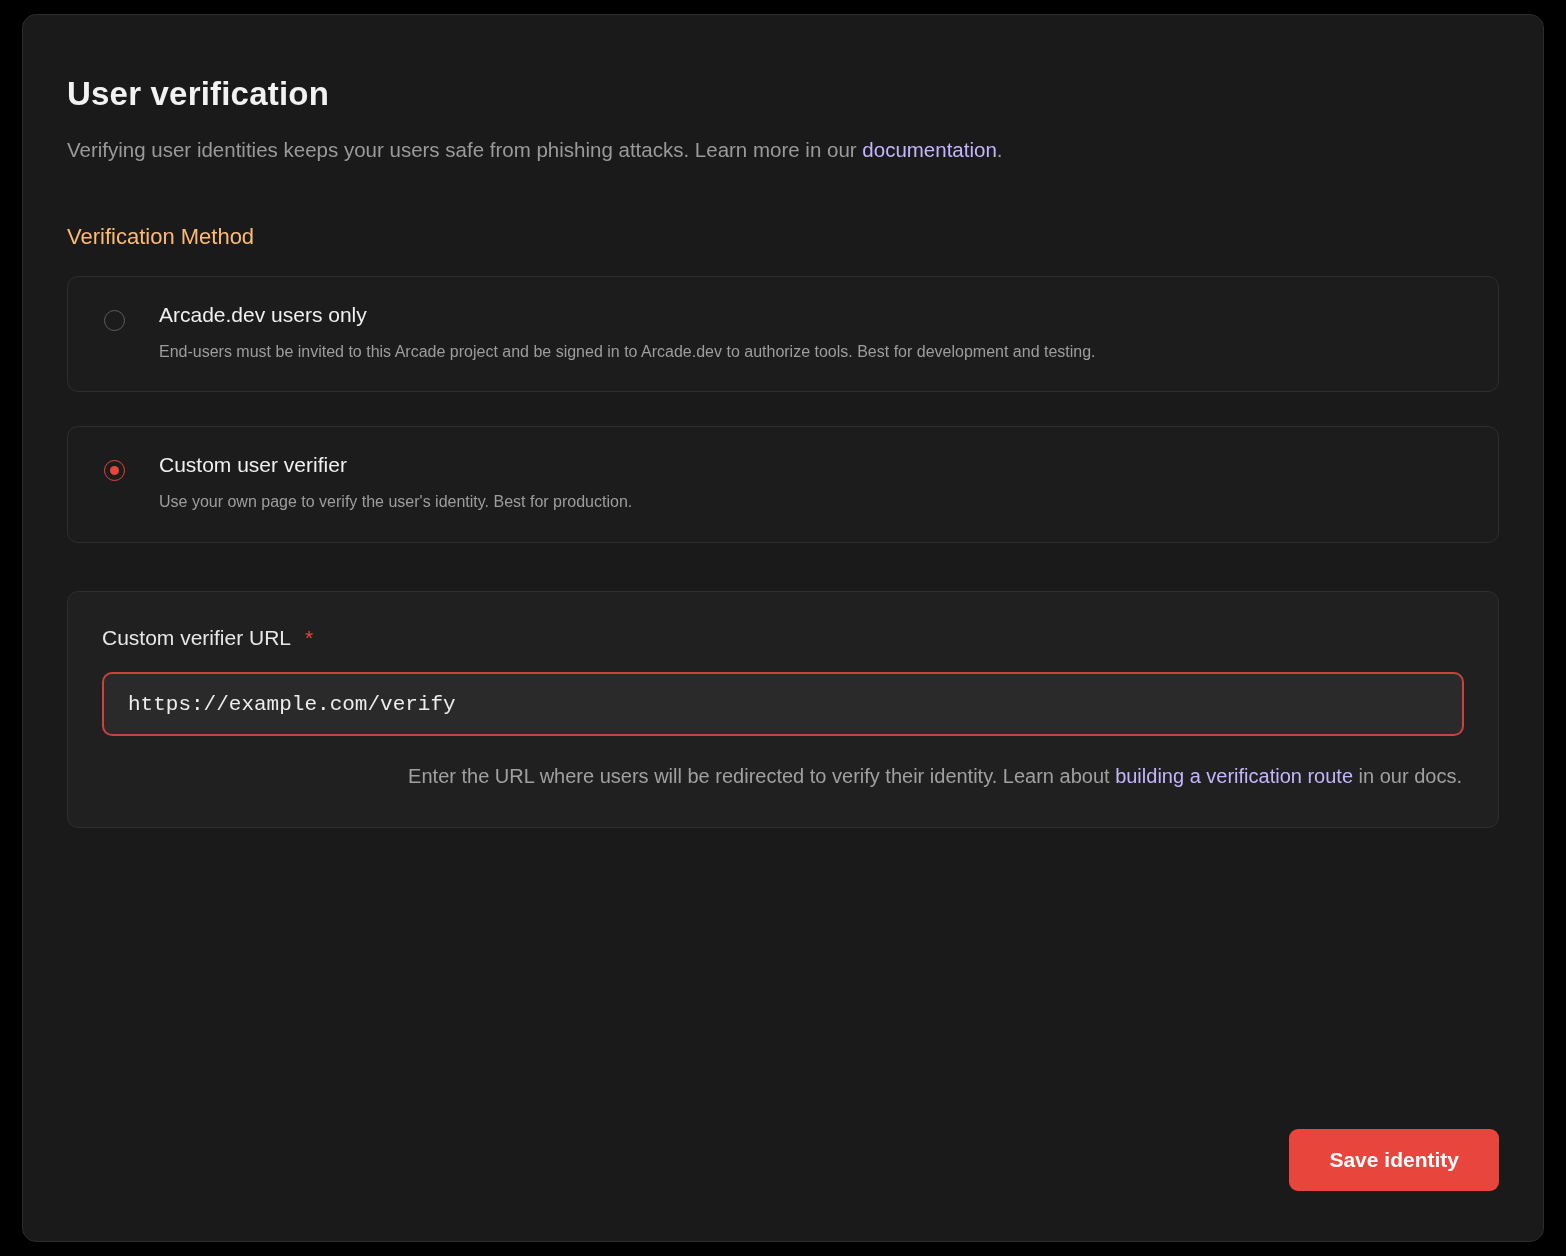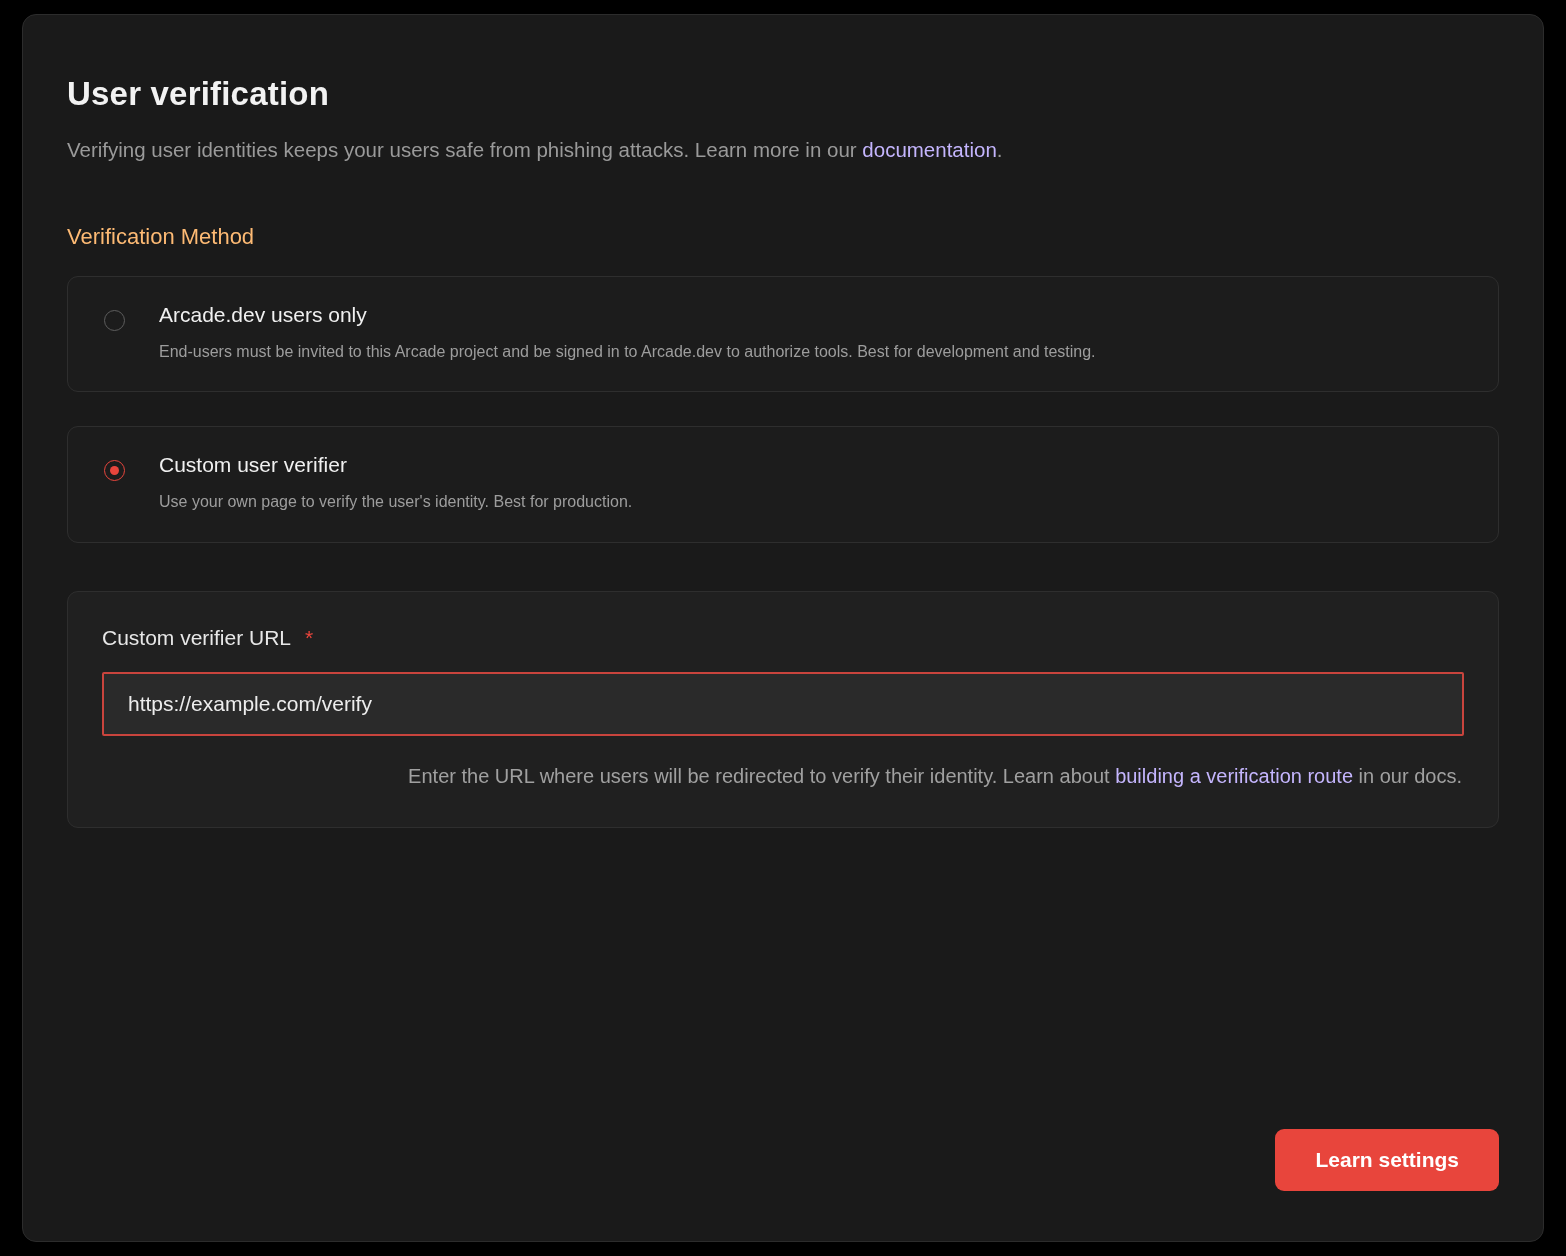--- a/index.html
+++ b/index.html
@@ -123,24 +123,24 @@
     margin-left: 14px;
     font-size: 21px;
   }
   .url-input {
     margin-top: 22px;
     width: 100%;
     height: 64px;
     box-sizing: border-box;
     background: #2a2a2a;
     border: 2px solid #c9443d;
-    border-radius: 2px;
+    border-radius: 10px;
     color: #ededed;
     font-size: 21px;
-    font-family: Liberation Sans, sans-serif;
+    font-family: Liberation Mono, monospace;
     padding: 0 24px;
     outline: none;
   }
   .url-input::placeholder { color: #7c7c7c; }
   .help-text {
     margin-top: 26px;
     font-size: 20px;
     color: #a0a0a0;
     line-height: 1.45;
     max-width: 1360px;
@@ -198,17 +198,17 @@
         <span>Custom verifier URL</span>
         <span class="required-star">*</span>
       </div>
       <input class="url-input" type="text" value="https://example.com/verify" style="">
       <div class="help-text">
         <span>Enter the URL where users will be redirected to verify their identity. Learn about </span><a class="link">building a verification route</a><span> in our docs.</span>
       </div>
     </div>
 
     <div class="footer">
-      <button class="save-button">Learn settings</button>
+      <button class="save-button">Save identity</button>
     </div>
 
   </div>
 </div>
 
 </body></html>

